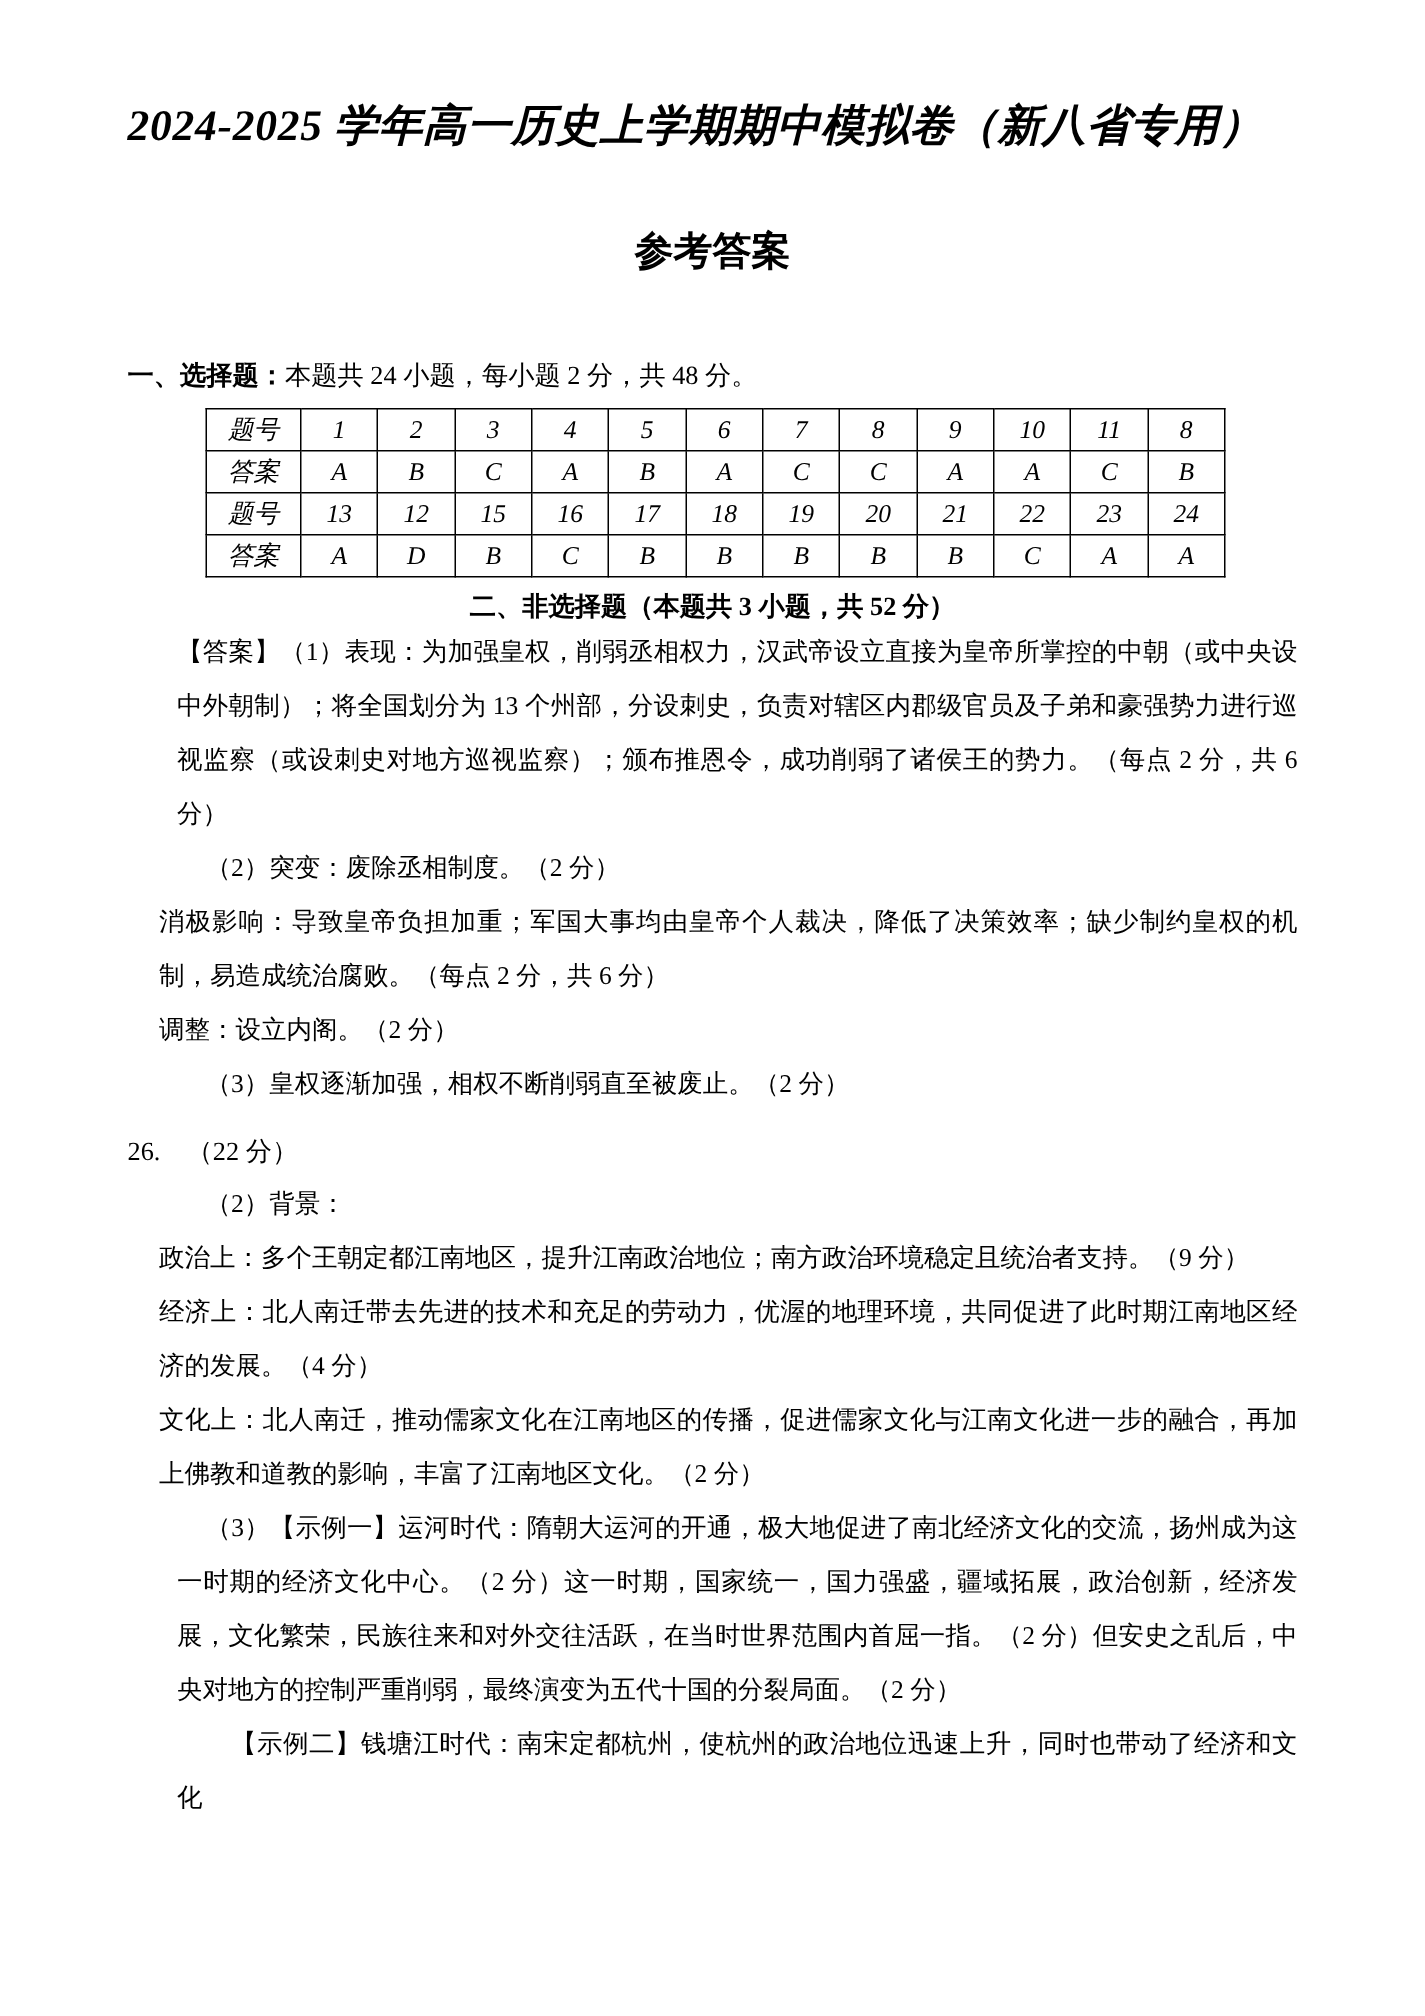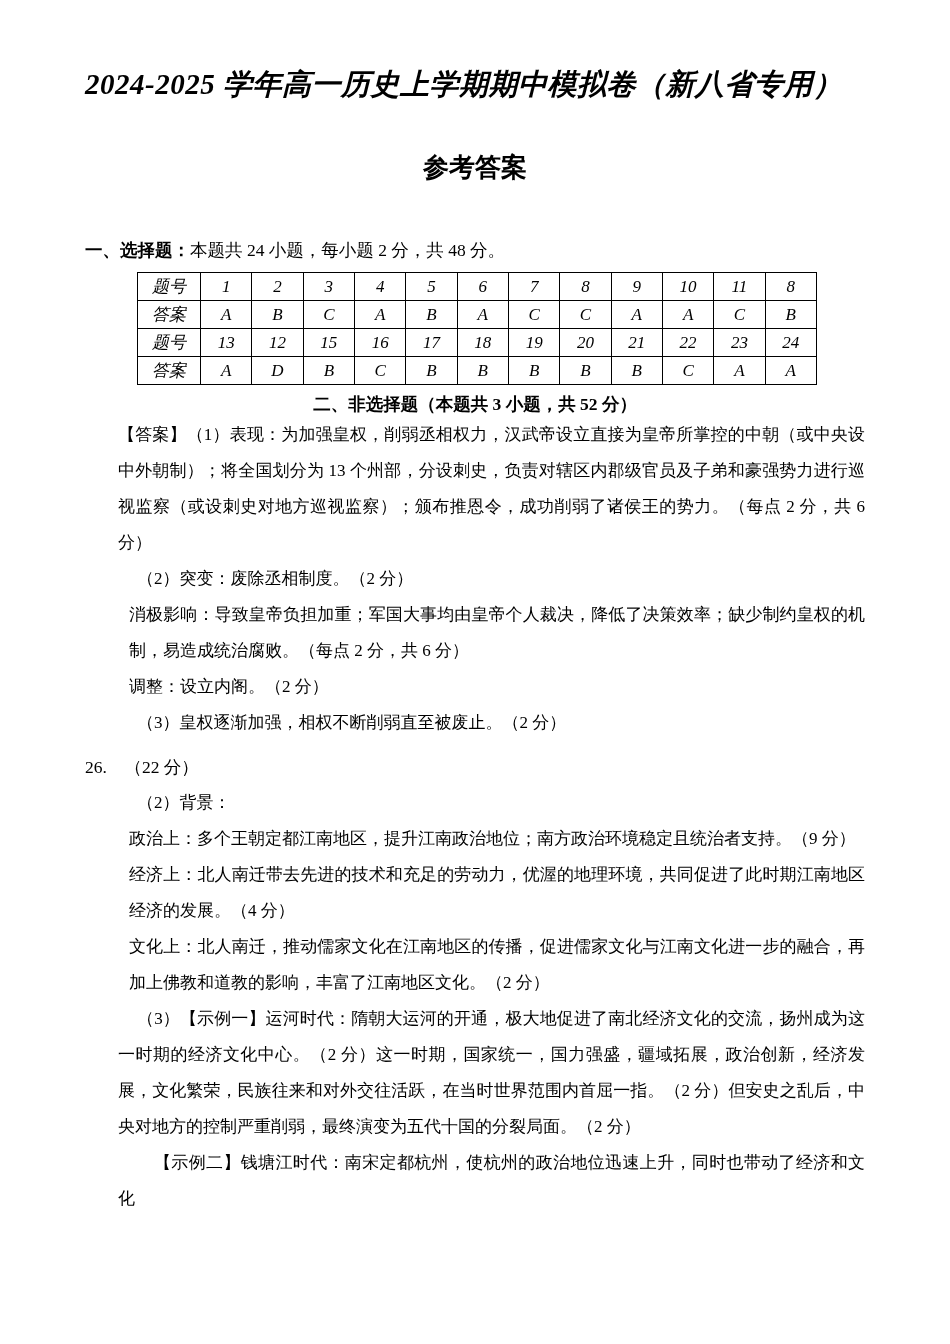--- a/index.html
+++ b/index.html
@@ -99,21 +99,21 @@
   }
   .para.indent-first {
     margin-left: 33px;
     text-indent: 19px;
   }
   .para.indent-hang {
     margin-left: 33px;
     text-indent: 36px;
   }
   .para.flush {
-    margin-left: 44px;
+    margin-left: 21px;
     text-indent: 0;
   }
 </style>
 </head>
 <body>
 
 <div class="page">
 
   <h1 class="doc-title">2024-2025 学年高一历史上学期期中模拟卷（新八省专用）</h1>
   <h2 class="doc-subtitle">参考答案</h2>

